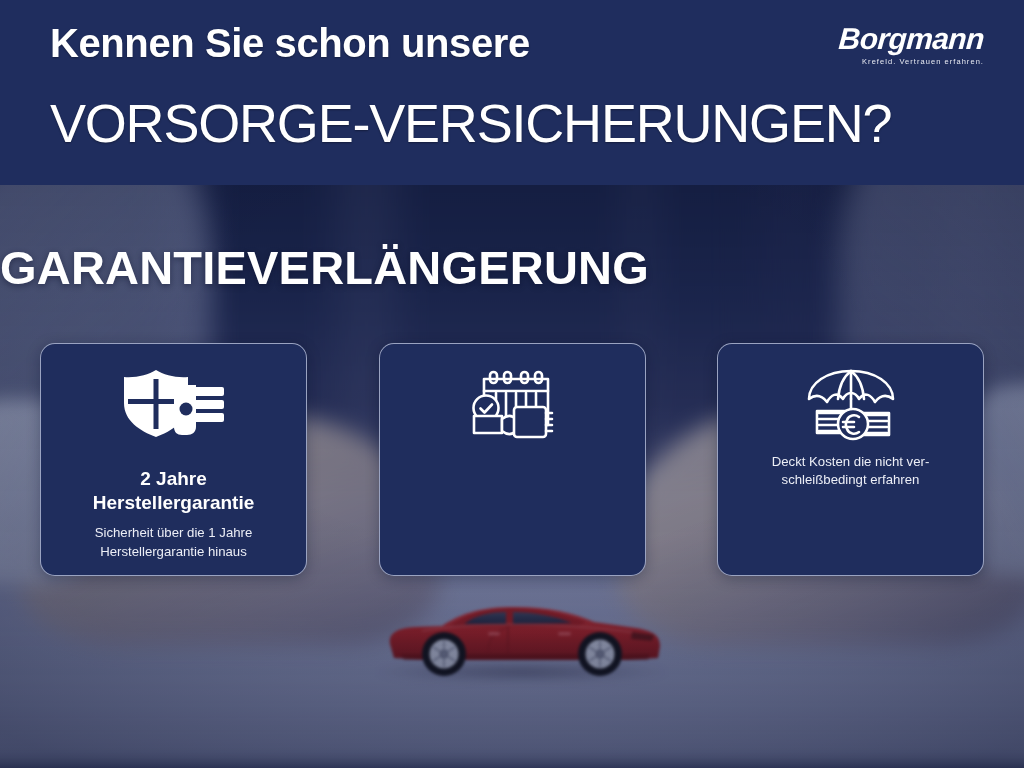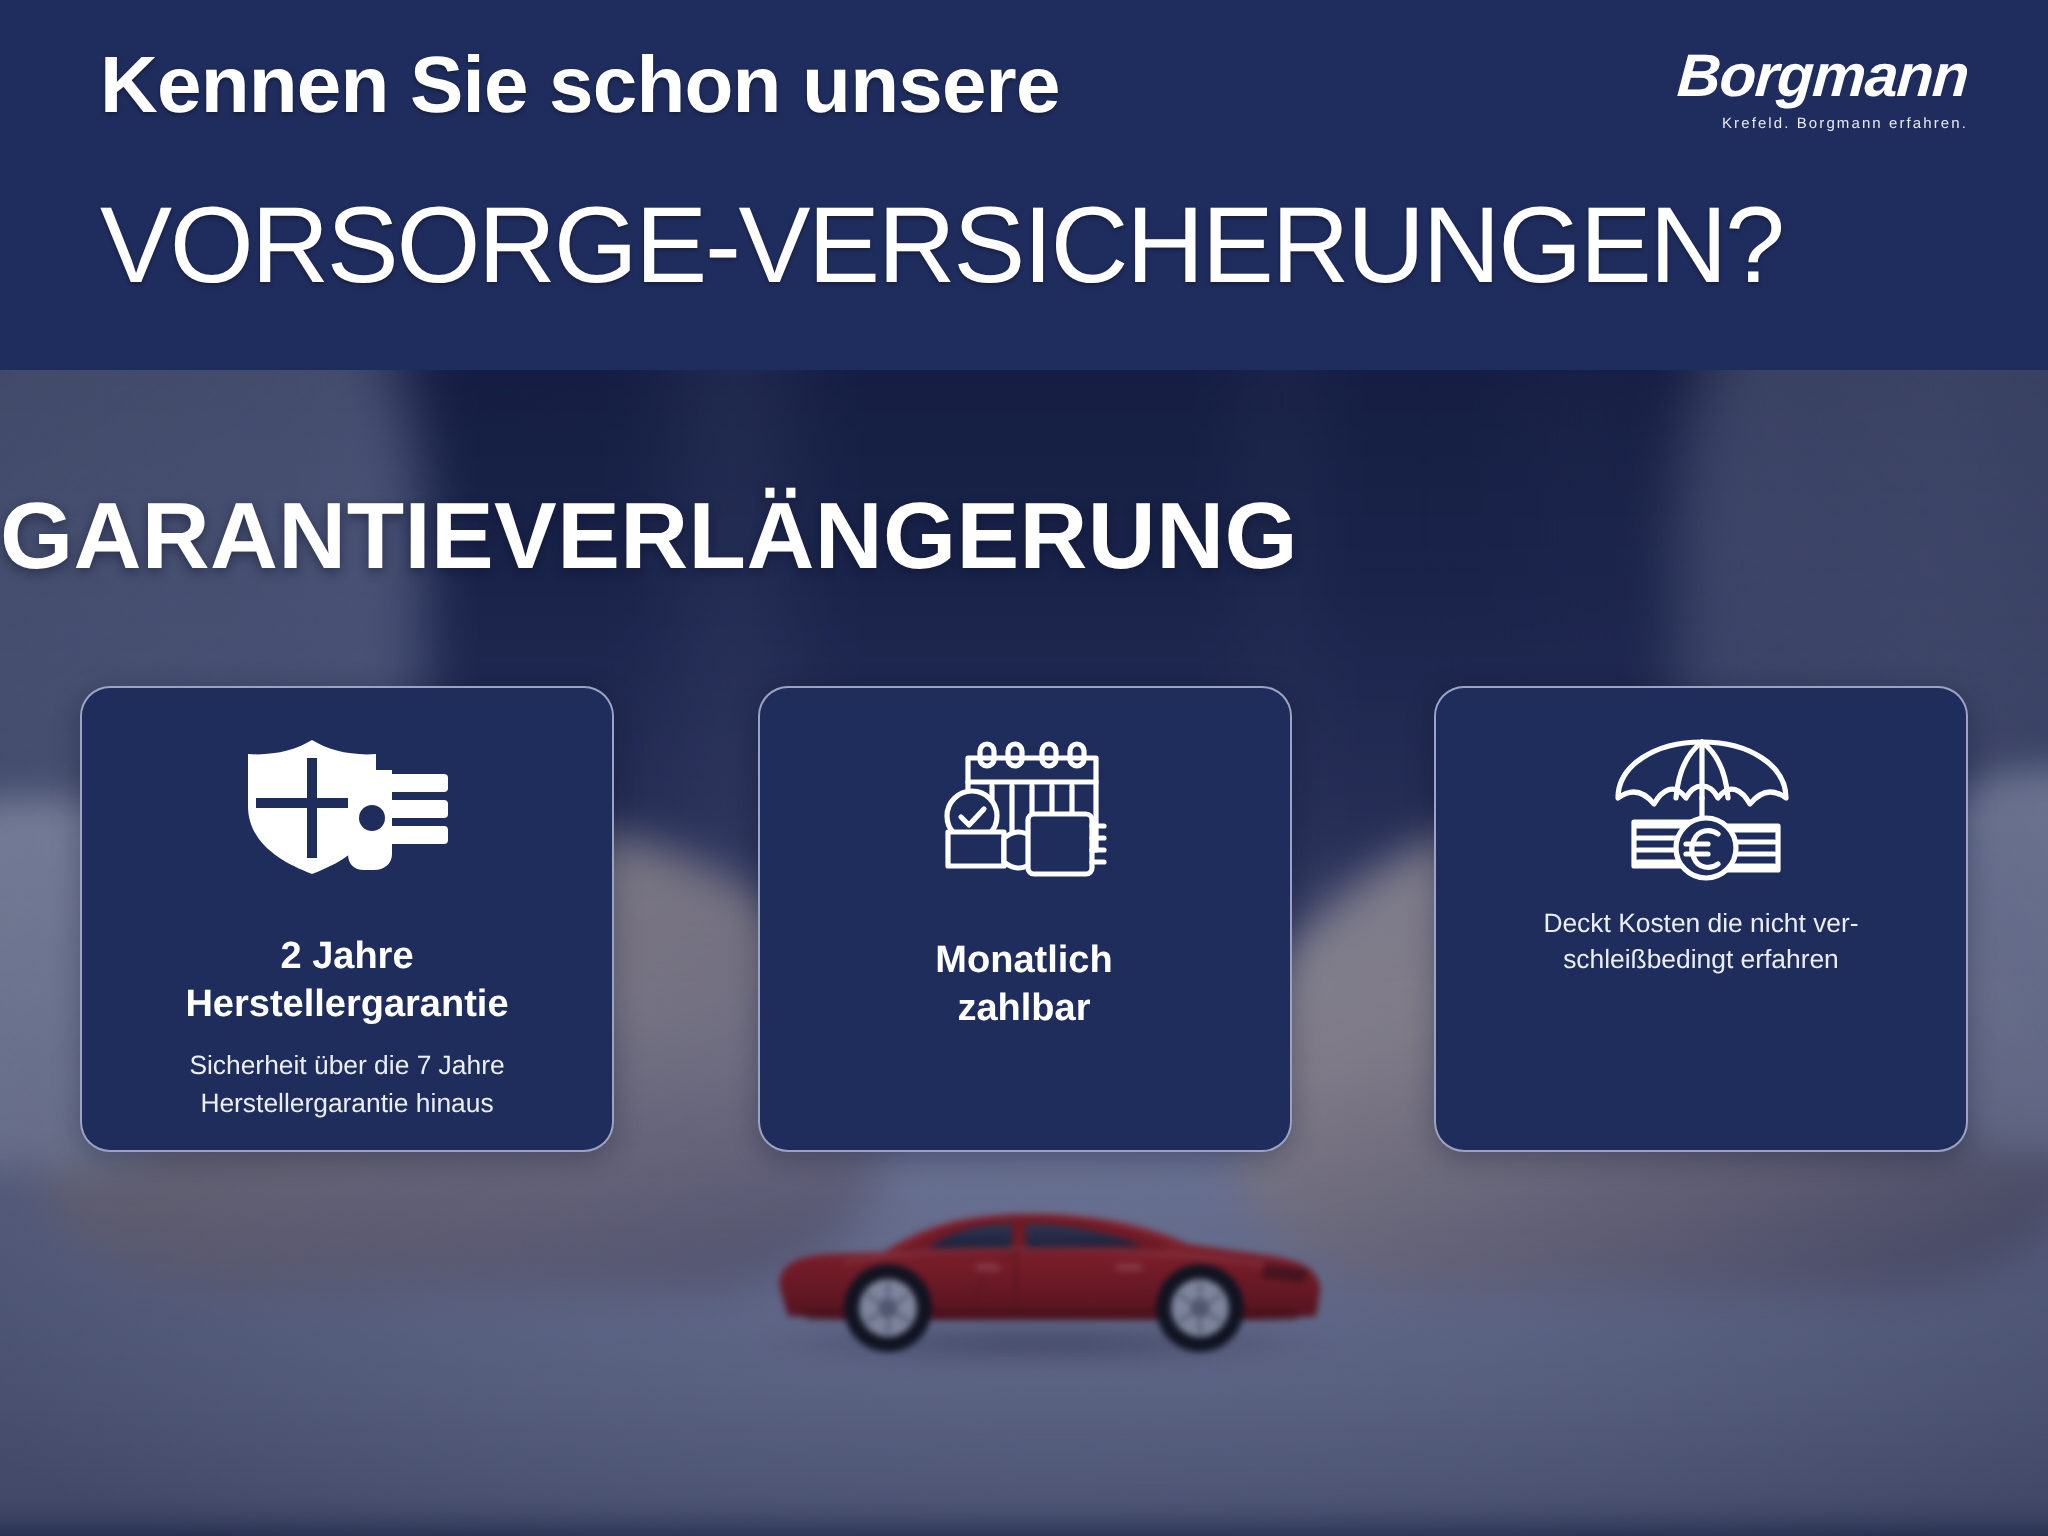--- a/index.html
+++ b/index.html
@@ -375,21 +375,21 @@
     <div class="photo-tint"></div>
     <div class="photo-vignette"></div>
   </div>
 
   <div class="header">
     <div class="header-line-1">Kennen Sie schon unsere</div>
     <div class="header-line-2">VORSORGE-VERSICHERUNGEN?</div>
 
     <div class="logo">
       <span class="logo-word">Borgmann</span>
-      <span class="logo-tag">Krefeld.  Borgmann erfahren.</span>
+      <span class="logo-tag">Krefeld.  Vertrauen erfahren.</span>
     </div>
   </div>
 
   <div class="section-title">GARANTIEVERLÄNGERUNG</div>
 
   <div class="cards">
 
     <div class="card">
       <div class="card-icon">
         <svg width="108" height="70" viewBox="0 0 108 70" xmlns="http://www.w3.org/2000/svg">
@@ -407,21 +407,21 @@
             <rect x="60" y="44" width="44" height="9" rx="2"></rect>
             <path d="M58 16 L76 16 L76 58 C76 63 72 66 67 66
                      L62 66 C57 66 54 63 54 58 L54 24 C54 19 56 16 58 16 Z"></path>
           </g>
           <circle cx="66" cy="40" r="6.5" fill="#1f2d5d"></circle>
           <rect x="54" y="29" width="10" height="5" fill="#1f2d5d" opacity="0"></rect>
         </svg>
       </div>
       <div class="card-title">2 Jahre
 Herstellergarantie</div>
-      <div class="card-desc">Sicherheit über die 7 Jahre
+      <div class="card-desc">Sicherheit über die 1 Jahre
 Herstellergarantie hinaus</div>
     </div>
 
     <div class="card">
       <div class="card-icon">
         <svg width="92" height="72" viewBox="0 0 92 72" xmlns="http://www.w3.org/2000/svg" fill="none" stroke="#ffffff" stroke-width="2.6" stroke-linecap="round" stroke-linejoin="round">
 
           <rect x="24" y="3" width="7" height="11" rx="3.5"></rect>
           <rect x="38" y="3" width="7" height="11" rx="3.5"></rect>
           <rect x="55" y="3" width="7" height="11" rx="3.5"></rect>
@@ -439,22 +439,20 @@
           <circle cx="20" cy="39" r="12.5" fill="#1f2d5d"></circle>
           <path d="M14.5 39.5 L18.5 43.5 L26 35.5"></path>
 
           <path d="M8 47 L36 47 L36 64 L8 64 Z" fill="#1f2d5d"></path>
           <path d="M36 50 C41 46 46 46 50 50 L50 62 C46 66 41 66 36 62 Z" fill="#1f2d5d"></path>
 
           <rect x="48" y="38" width="32" height="30" rx="3" fill="#1f2d5d"></rect>
           <path d="M80 44 L86 44 M80 50 L86 50 M80 56 L86 56 M80 62 L86 62"></path>
         </svg>
       </div>
-      <div class="card-title">Monatlich
-zahlbar</div>
     </div>
 
     <div class="card">
       <div class="card-icon">
         <svg width="100" height="72" viewBox="0 0 100 72" xmlns="http://www.w3.org/2000/svg" fill="none" stroke="#ffffff" stroke-width="2.6" stroke-linecap="round" stroke-linejoin="round">
 
           <path d="M8 30 C8 14 26 2 50 2 C74 2 92 14 92 30
                    C84 24 78 28 74 33 C70 26 64 22 58 30
                    C54 22 46 22 42 30 C36 22 30 26 26 33 C22 28 16 24 8 30 Z"></path>
 

